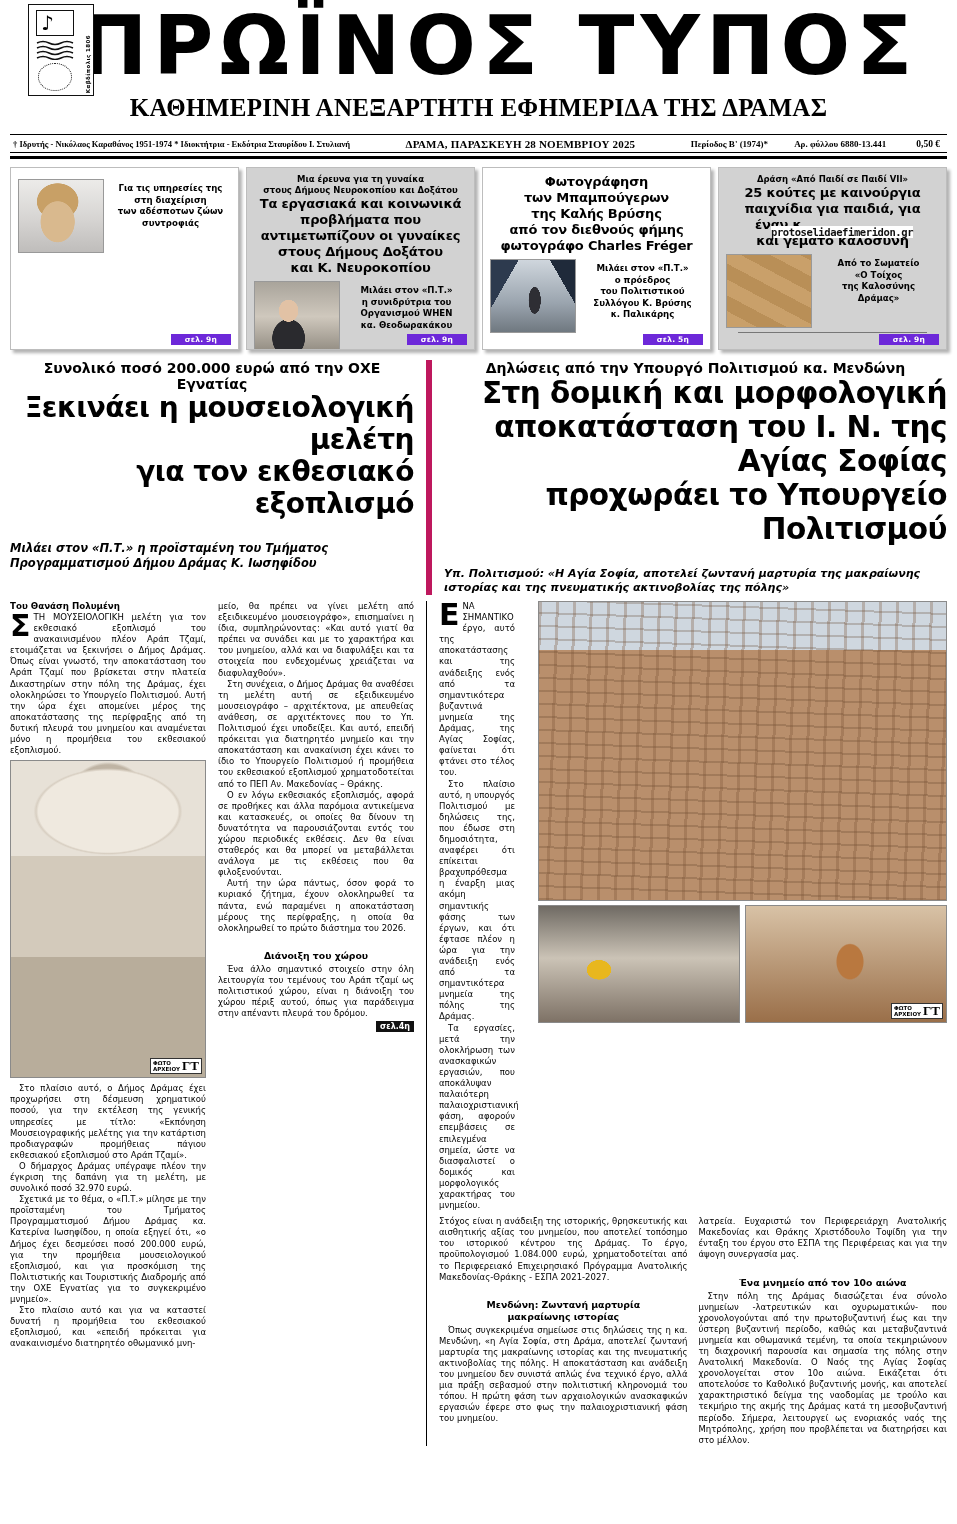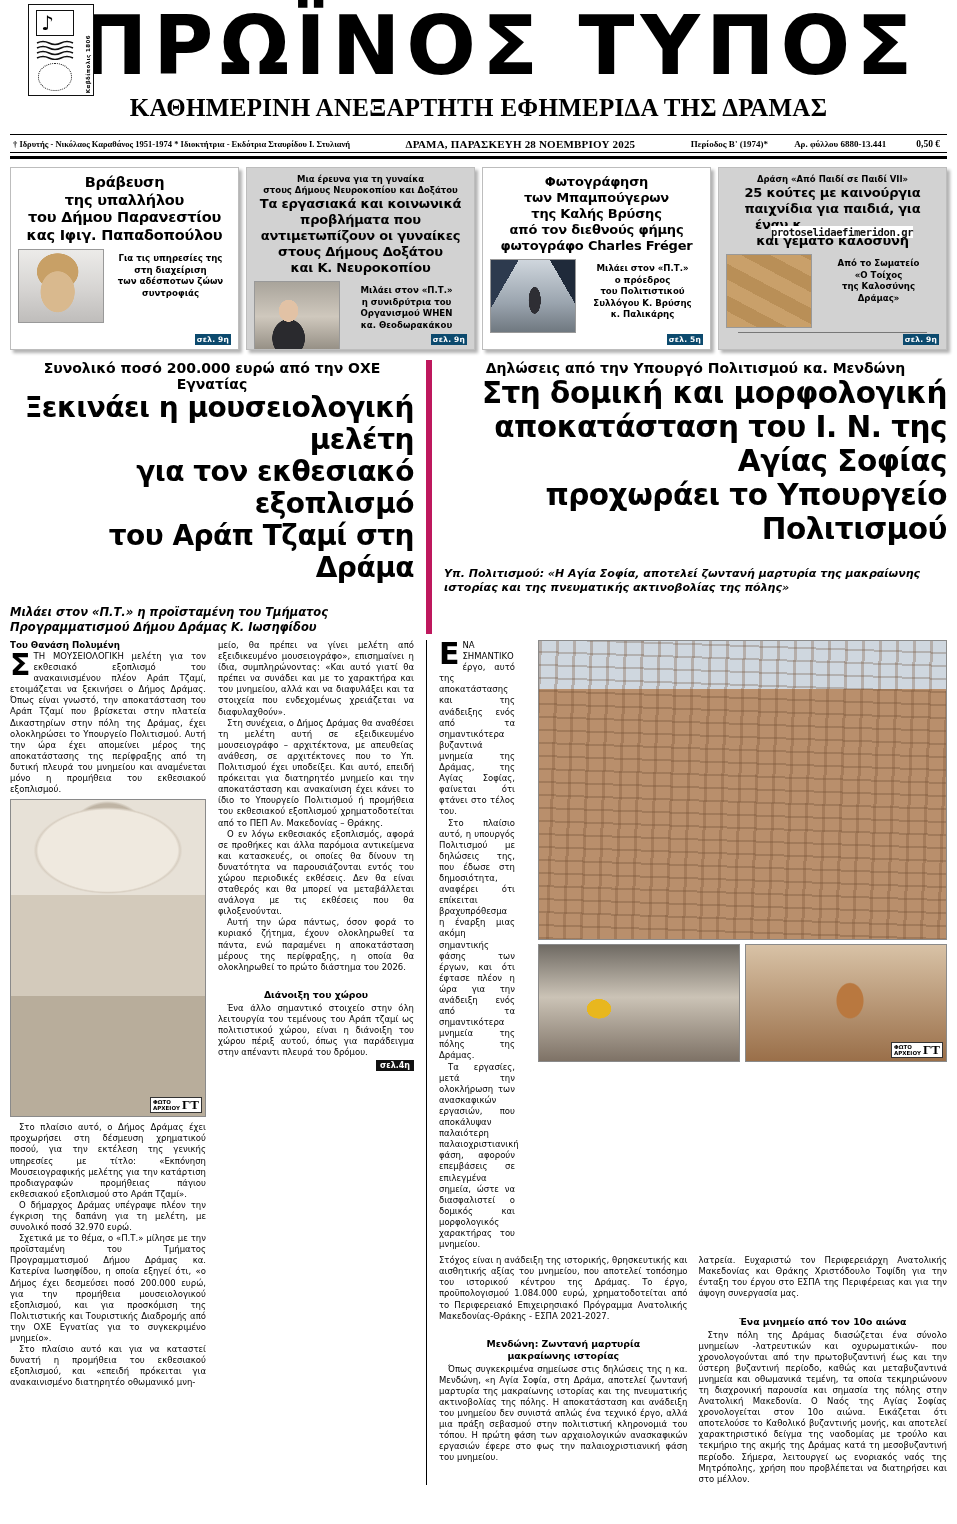--- a/index.html
+++ b/index.html
@@ -99,22 +99,22 @@
   .teaser .thumb {
     width: 86px; height: 74px; flex: 0 0 86px;
     border: 1px solid #999; overflow: hidden; position: relative;
   }
   .teaser .note {
     flex: 1; font-size: 8.6px; font-weight: bold; text-align: center;
     line-height: 11.5px; padding-top: 4px;
   }
   .teaser .pageref {
     position: absolute; right: 7px; bottom: 4px;
-    background: #0c4a6e; color: #fff; font-size: 7.5px; font-weight: bold;
-    padding: 1px 2px; letter-spacing: .2px; margin-top: 8px;
+    background: #6d28d9; color: #fff; font-size: 7.5px; font-weight: bold;
+    padding: 1px 14px; letter-spacing: .2px; margin-top: 8px;
   }
   .teaser .divline { border-top: 1px solid #777; margin: 4px 12px 0 12px; }
   .url-overlay {
     background: #fff; color: #111; font-size: 10.5px; font-weight: bold;
     font-family: "DejaVu Sans Mono", monospace; letter-spacing: -.4px;
   }
 
   
   .t1img { width:100%; height:100%;
     background:
@@ -239,24 +239,20 @@
     <span class="datecity">ΔΡΑΜΑ, ΠΑΡΑΣΚΕΥΗ 28 ΝΟΕΜΒΡΙΟΥ 2025</span>
     <span class="period">Περίοδος Β' (1974)*</span>
     <span class="issue">Αρ. φύλλου 6880-13.441</span>
     <span class="price">0,50 €</span>
   </div>
   <div class="rule-thick"></div>
 
   <div class="teasers">
 
     <div class="teaser white">
-      <div class="head" style="white-space:pre-line;">Βράβευση
-της υπαλλήλου
-του Δήμου Παρανεστίου
-κας Ιφιγ. Παπαδοπούλου</div>
       <div class="body">
         <div class="thumb">
             <div class="t1img"></div>
           </div>
         <div class="note" style="white-space:pre-line;">Για τις υπηρεσίες της
 στη διαχείριση
 των αδέσποτων ζώων
 συντροφιάς</div>
       </div>
       <div class="pageref">σελ. 9η</div>
@@ -321,21 +317,20 @@
       <div class="pageref">σελ. 9η</div>
     </div>
   </div>
 
   <div class="heads">
     <div class="head-left">
       <div class="hl-kicker">Συνολικό ποσό 200.000 ευρώ από την ΟΧΕ Εγνατίας</div>
       <div class="hl-main">
         <div>Ξεκινάει η μουσειολογική μελέτη</div>
         <div>για τον εκθεσιακό εξοπλισμό</div>
-        <div>του Αράπ Τζαμί στη Δράμα</div>
       </div>
       <div class="hl-sub">Μιλάει στον «Π.Τ.» η προϊσταμένη του Τμήματος Προγραμματισμού Δήμου Δράμας Κ. Ιωσηφίδου</div>
     </div>
     <div class="head-right">
       <div class="hl-kicker">Δηλώσεις από την Υπουργό Πολιτισμού κα. Μενδώνη</div>
       <div class="hl-main">
         <div>Στη δομική και μορφολογική</div>
         <div>αποκατάσταση του Ι. Ν. της Αγίας Σοφίας</div>
         <div>προχωράει το Υπουργείο Πολιτισμού</div>
       </div>

